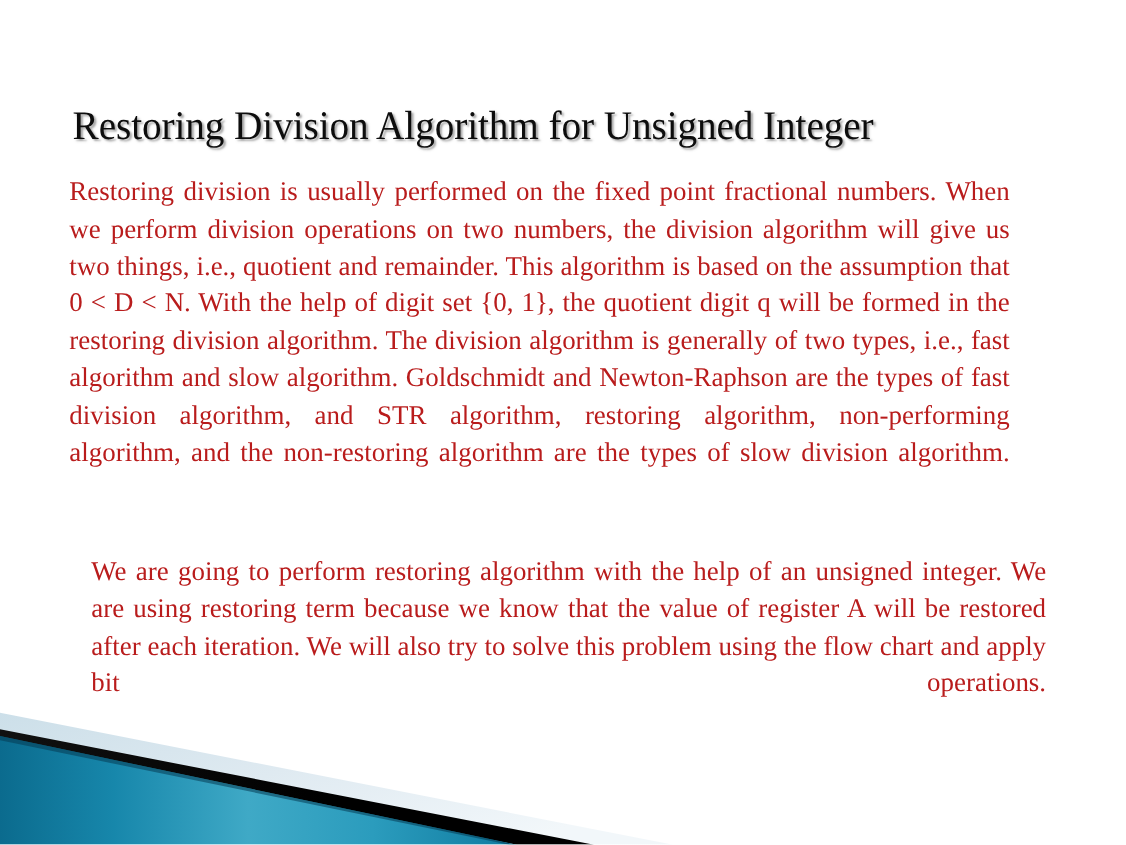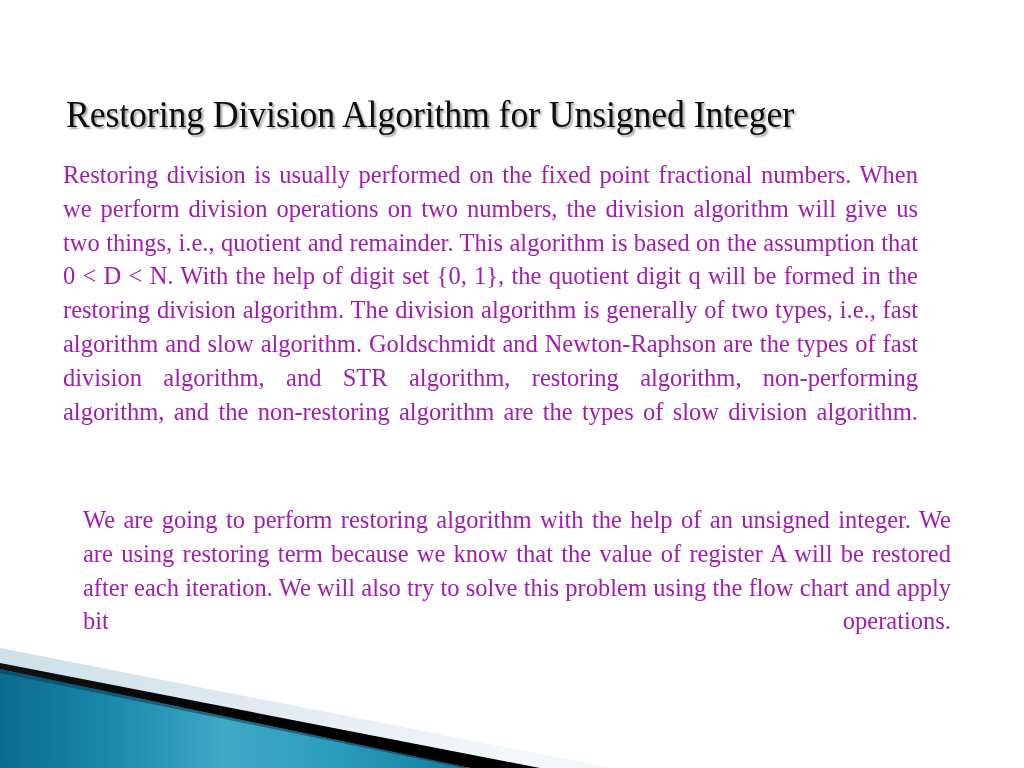--- a/index.html
+++ b/index.html
@@ -31,21 +31,21 @@
     letter-spacing: -0.1px;
     transform: scaleX(0.965);
     transform-origin: left top;
     white-space: nowrap;
     text-shadow: 2px 2px 2px rgba(90,90,90,0.55);
   }
 
   
   .body-block {
     position: absolute;
-    color: #a21caf;
+    color: #b91c1c;
     font-family: "Liberation Serif", "DejaVu Serif", serif;
     text-align: justify;
     text-justify: inter-word;
     -webkit-hyphens: none;
     hyphens: none;
   }
   #para-1 {
     left: 63px;
     top: 158px;
     width: 855px;

